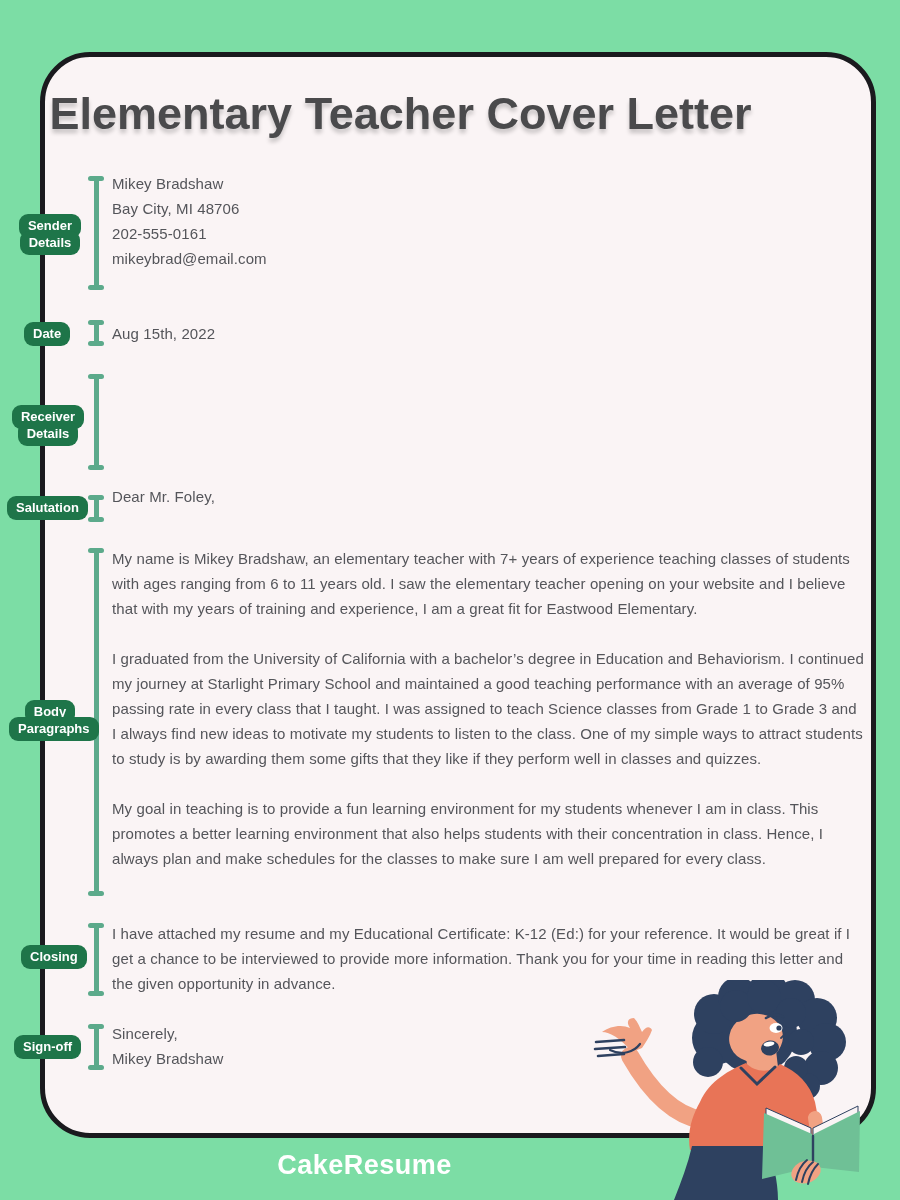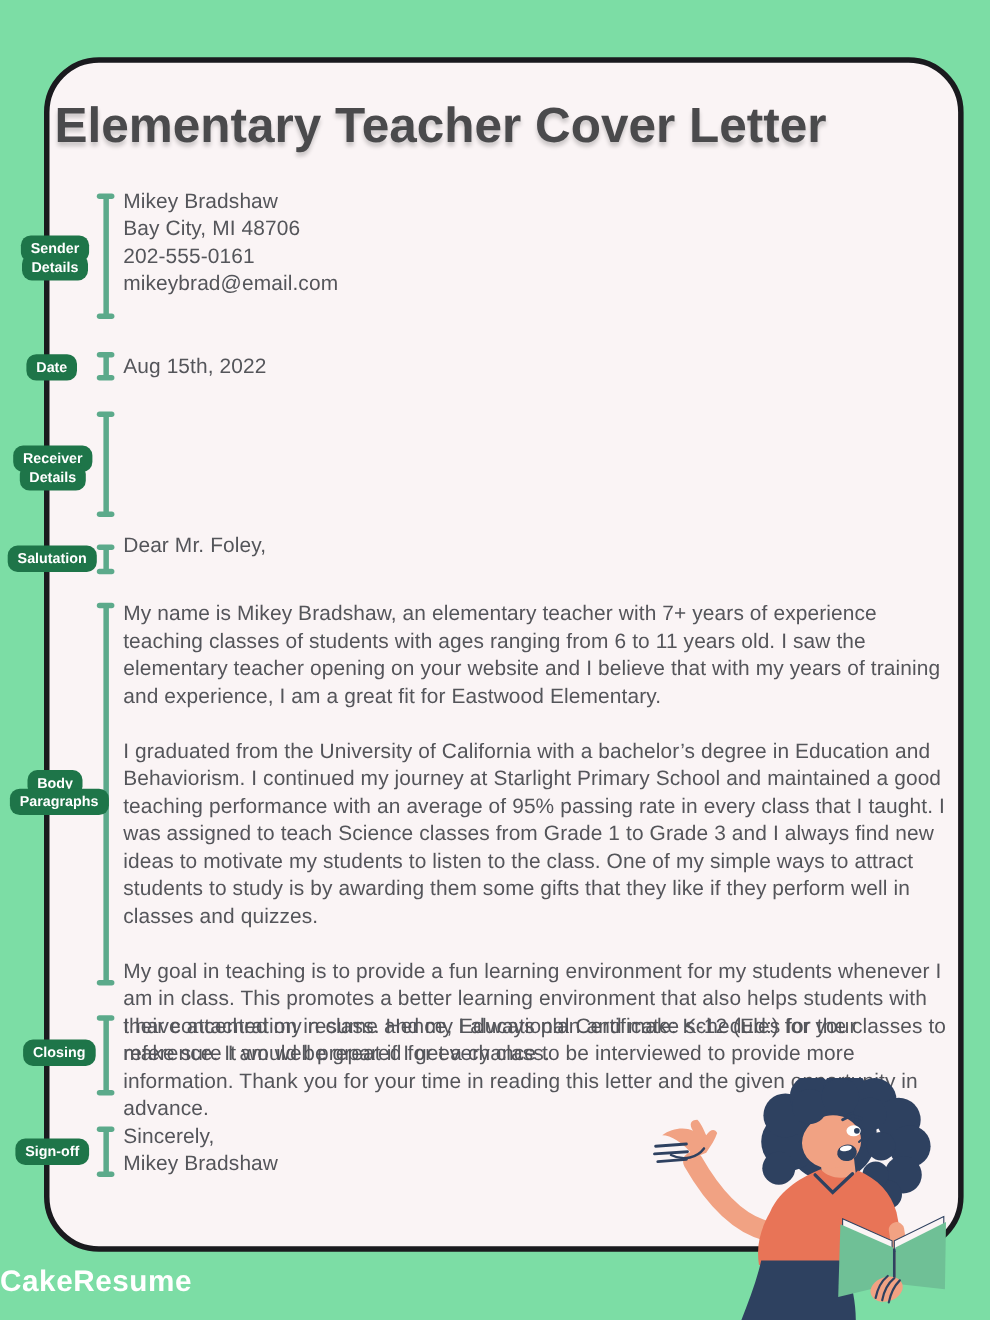--- a/index.html
+++ b/index.html
@@ -49,21 +49,21 @@
   }
   .marker::before, .marker::after {
     content:""; position:absolute; left:0; width:16px; height:5px;
     background:#5caa8b; border-radius:3px;
   }
   .marker::before { top:0; }
   .marker::after { bottom:0; }
 
   .text {
     position:absolute; left:112px; width:752px;
-    color:#54555a; font-size:19px; line-height:25px;
+    color:#54555a; font-size:15px; line-height:25px;
     letter-spacing:0.1px;
   }
   .line { height:25px; white-space:nowrap; }
   .para { margin:0 0 25px 0; }
   .para:last-child { margin-bottom:0; }
 
   
   #sec-sender .badge      { left:10px;  top:214px; width:80px; }
   #sec-sender .marker     { top:176px;  height:114px; }
   #sec-sender .text       { top:171px; }
@@ -87,21 +87,21 @@
   #sec-closing .badge     { left:21px;  top:945px; }
   #sec-closing .marker    { top:923px;  height:73px; }
   #sec-closing .text      { top:921px; }
 
   #sec-signoff .badge     { left:14px;  top:1035px; }
   #sec-signoff .marker    { top:1024px; height:46px; }
   #sec-signoff .text      { top:1021px; }
 
   .footer {
     position:absolute; left:0; top:1150px; width:729px;
-    color:#ffffff;
+    text-align:center; color:#ffffff;
     font-weight:bold; font-size:27px; letter-spacing:0.5px;
     z-index:2;
   }
 
   .illustration {
     position:absolute; left:580px; top:980px;
     width:320px; height:220px; z-index:4;
   }
 </style>
 </head>

